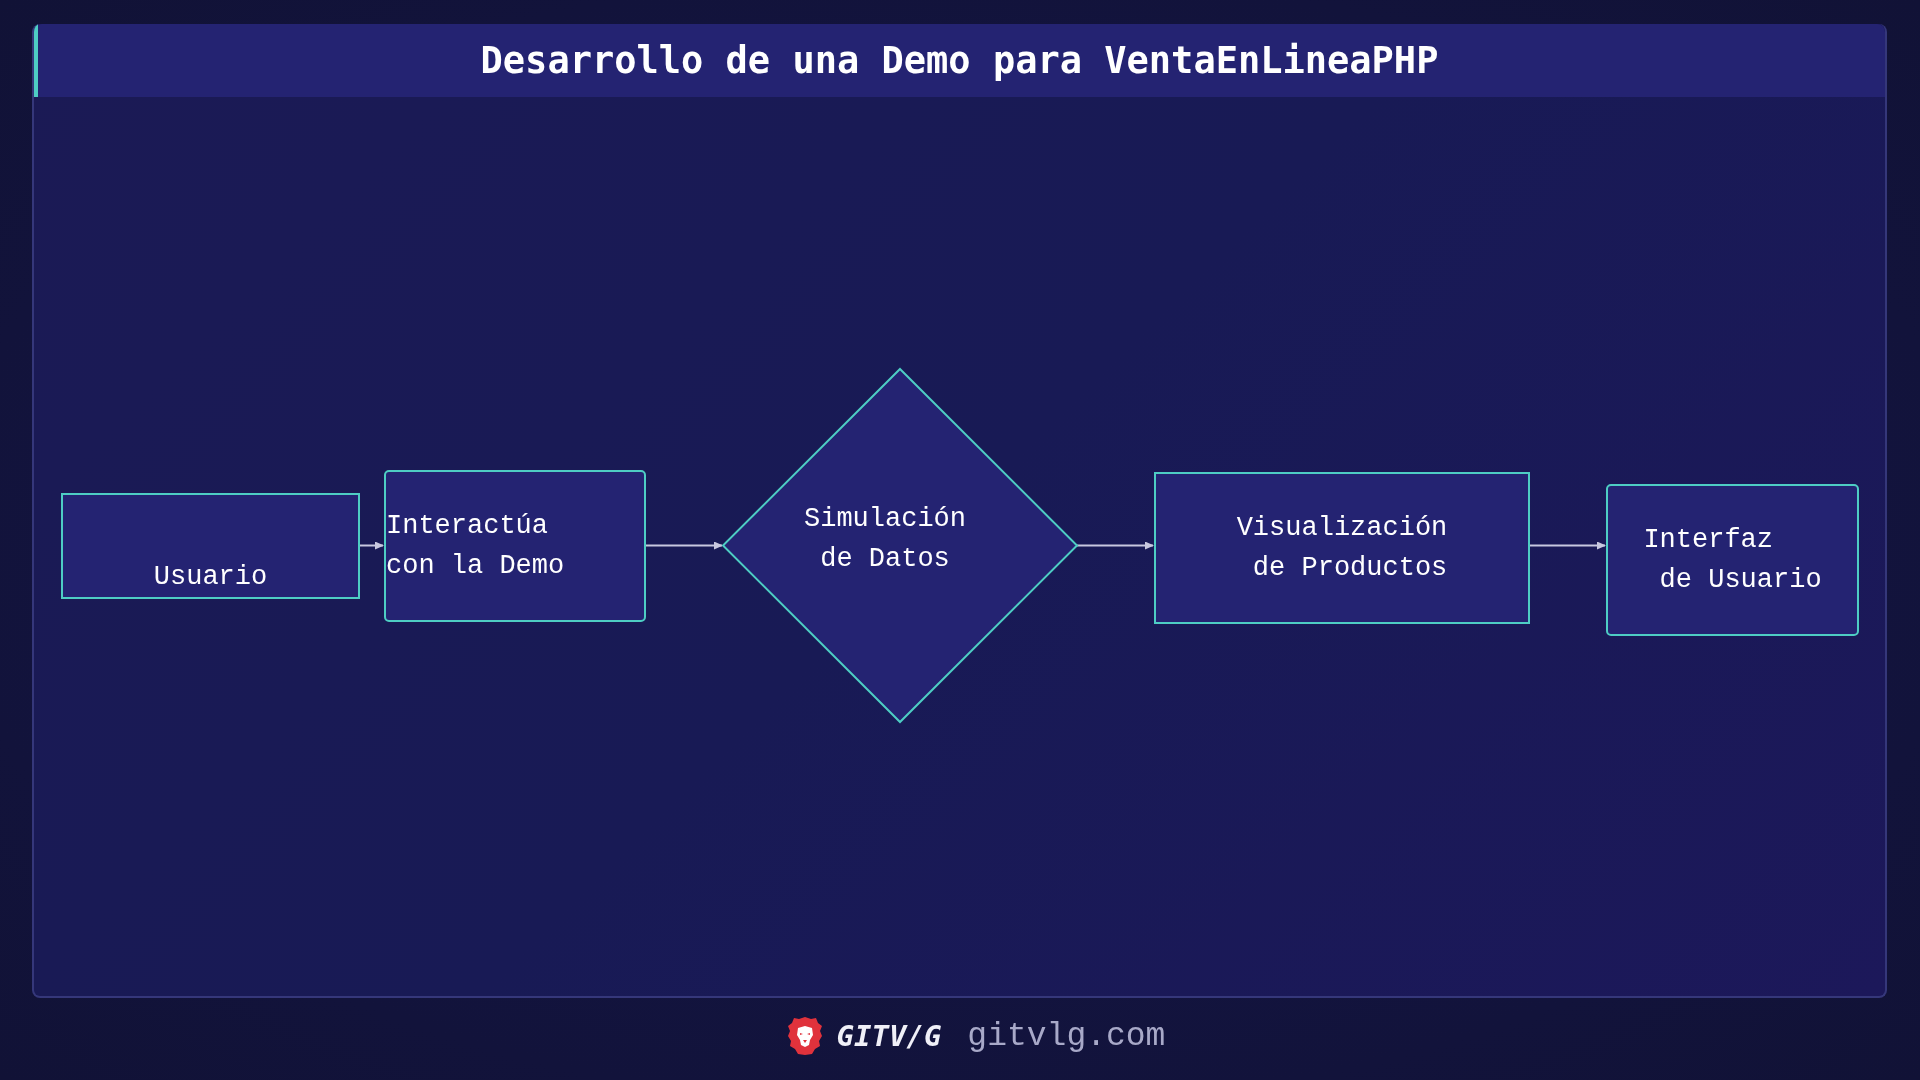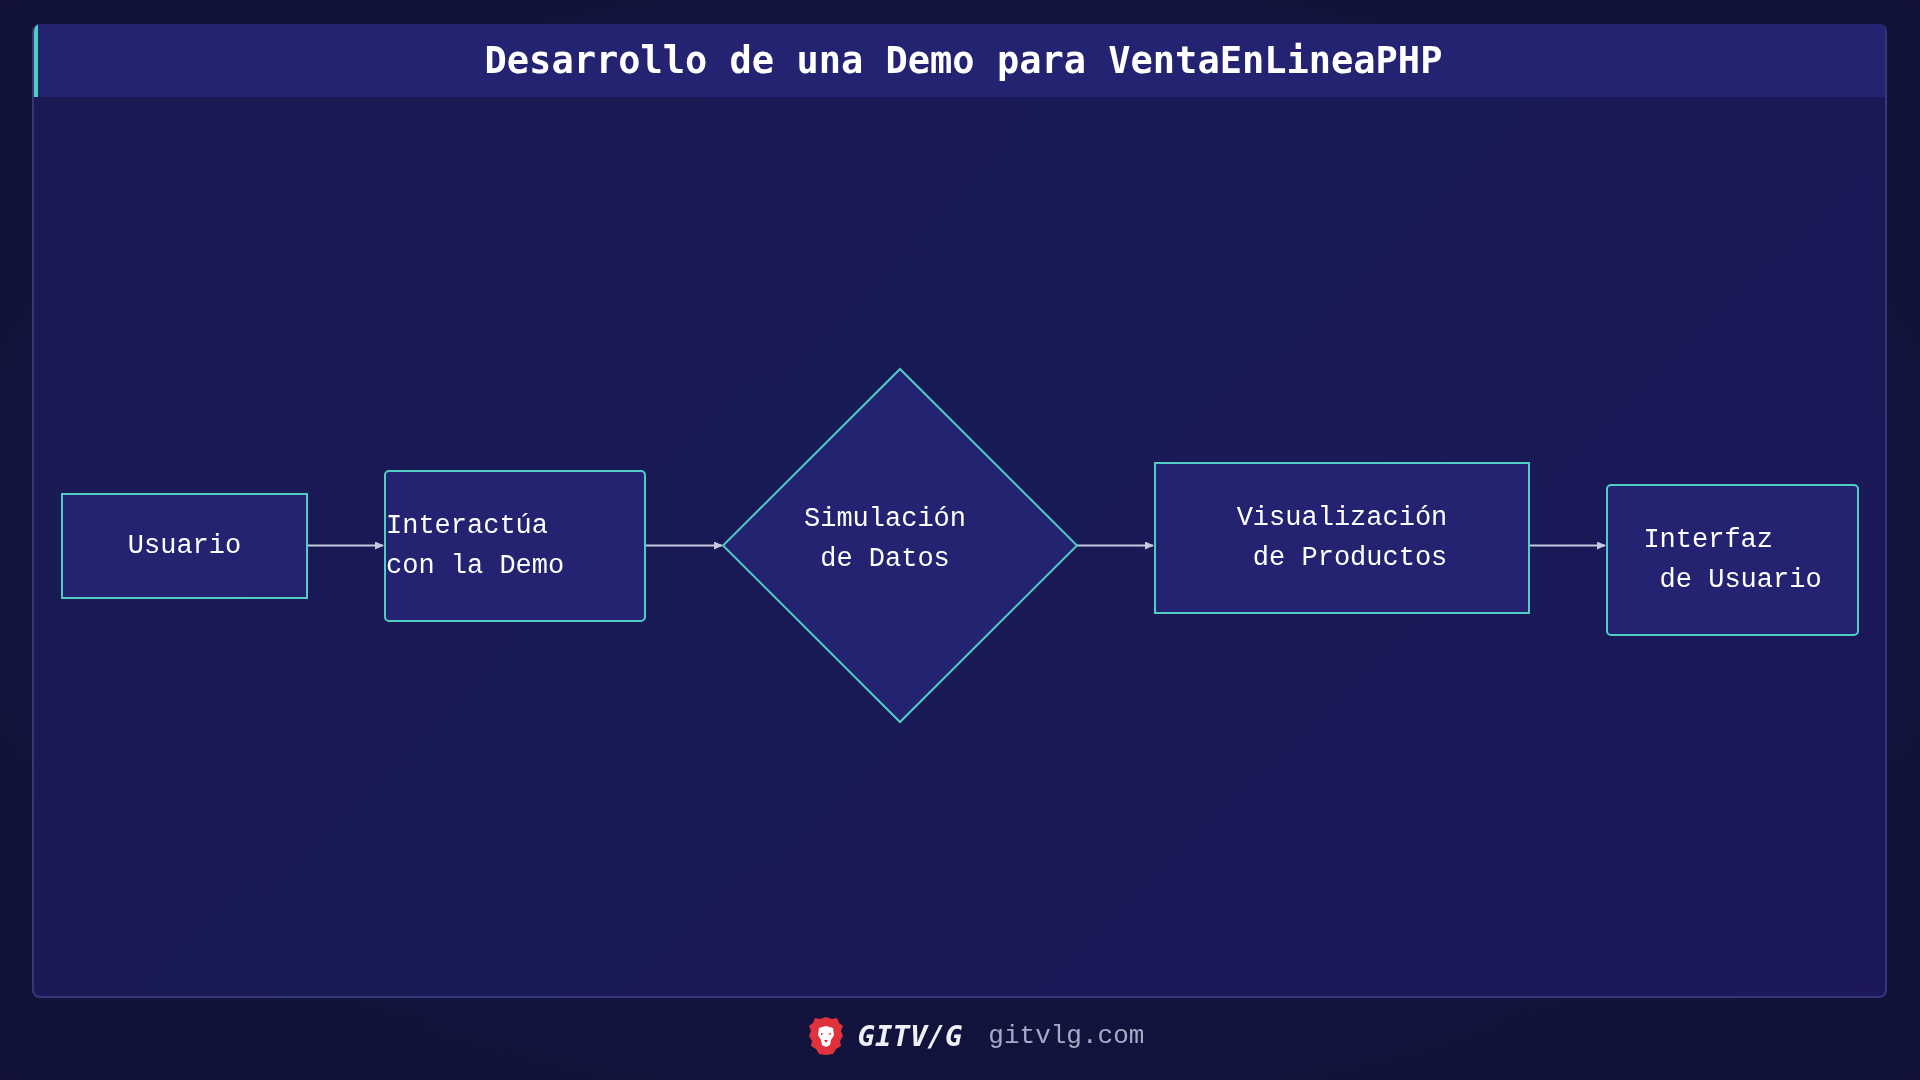--- a/index.html
+++ b/index.html
@@ -31,21 +31,20 @@
       overflow: hidden;
     }
     .header {
       position: absolute;
       left: 0;
       top: 0;
       width: 100%;
       height: 73px;
       background: #242372;
       border-radius: 8px 8px 0 0;
-      padding-left: 8px;
     }
     .header-accent {
       position: absolute;
       left: 0;
       top: 0;
       width: 4px;
       height: 73px;
       background: #4ecdc4;
       border-radius: 8px 0 0 0;
     }
@@ -117,21 +116,21 @@
       color: #f0f0f8;
       font-family: "DejaVu Sans Mono", "Liberation Mono", monospace;
       font-weight: bold;
       font-style: italic;
       font-size: 29px;
       margin-right: 26px;
     }
     .footer .site {
       color: #a8a9c8;
       font-family: "Liberation Mono", "DejaVu Sans Mono", monospace;
-      font-size: 26px;
+      font-size: 33px;
     }
   </style>
 </head>
 <body>
 
 <div class="stage">
 
   <div class="panel">
     <div class="header">
       <div class="header-accent"></div>
@@ -153,33 +152,33 @@
     </g>
     <g>
       <line x1="1077" y1="545.5" x2="1153" y2="545.5" stroke="#c8c8e0" stroke-width="2" marker-end="url(#arrowhead)"></line>
     </g>
     <g>
       <line x1="1529" y1="545.5" x2="1605" y2="545.5" stroke="#c8c8e0" stroke-width="2" marker-end="url(#arrowhead)"></line>
     </g>
     <polygon points="900,369 1077,545.5 900,722 723,545.5" fill="#242372" stroke="#4ecdc4" stroke-width="2"></polygon>
   </svg>
 
-  <div class="node" style="left:61px; top:493px; width:247px; height:106px;">
+  <div class="node" style="left:61px; top:493px; width:299px; height:106px;align-items:flex-end;">
     <span class="label">Usuario</span>
   </div>
 
   <div class="node rounded" style="left:384px; top:470px; width:262px; height:152px; justify-content:flex-start; text-align:left;">
     <span class="label" style="text-align:left;">Interactúa
 con la Demo</span>
   </div>
 
   <div class="diamond-label" style="left:804px; top:499px; width:200px; text-align:left;">Simulación
  de Datos</div>
 
-  <div class="node" style="left:1154px; top:462px; width:376px; height:152px;">
+  <div class="node" style="left:1154px; top:472px; width:376px; height:152px;">
     <span class="label" style="text-align:left;">Visualización
  de Productos</span>
   </div>
 
   <div class="node rounded" style="left:1606px; top:484px; width:253px; height:152px;">
     <span class="label" style="text-align:left;">Interfaz
  de Usuario</span>
   </div>
 
   <div class="footer">

